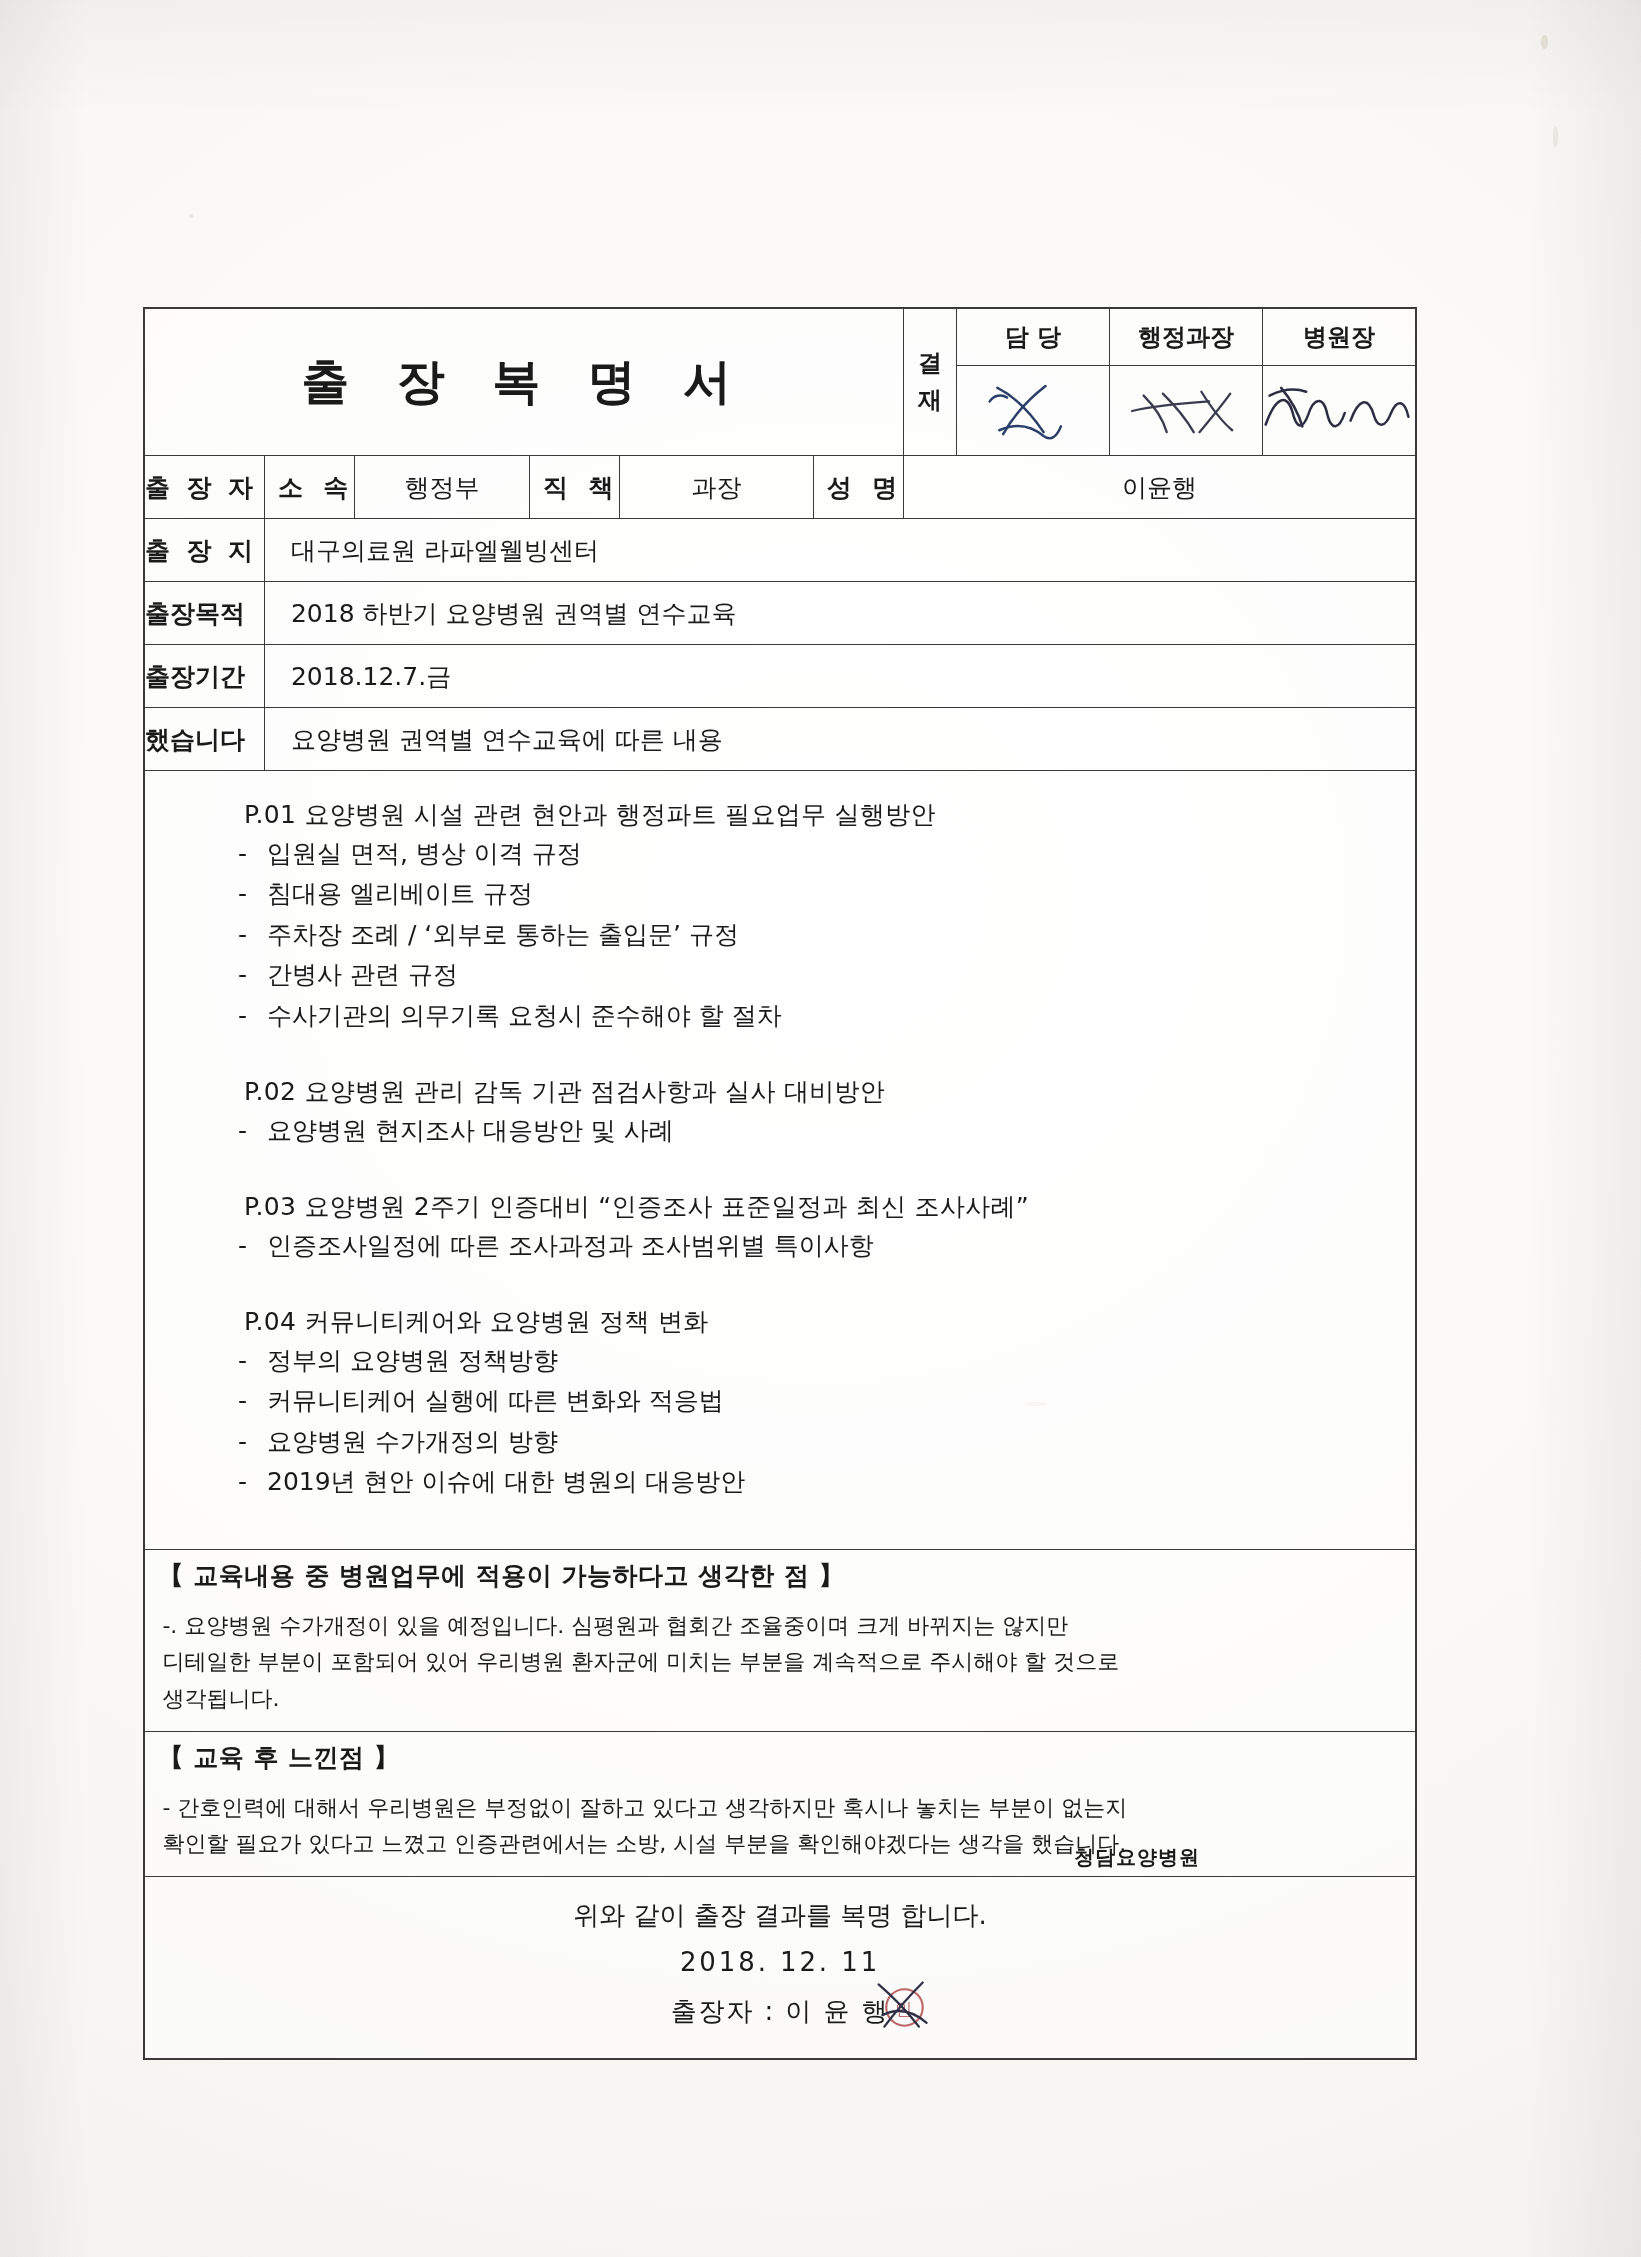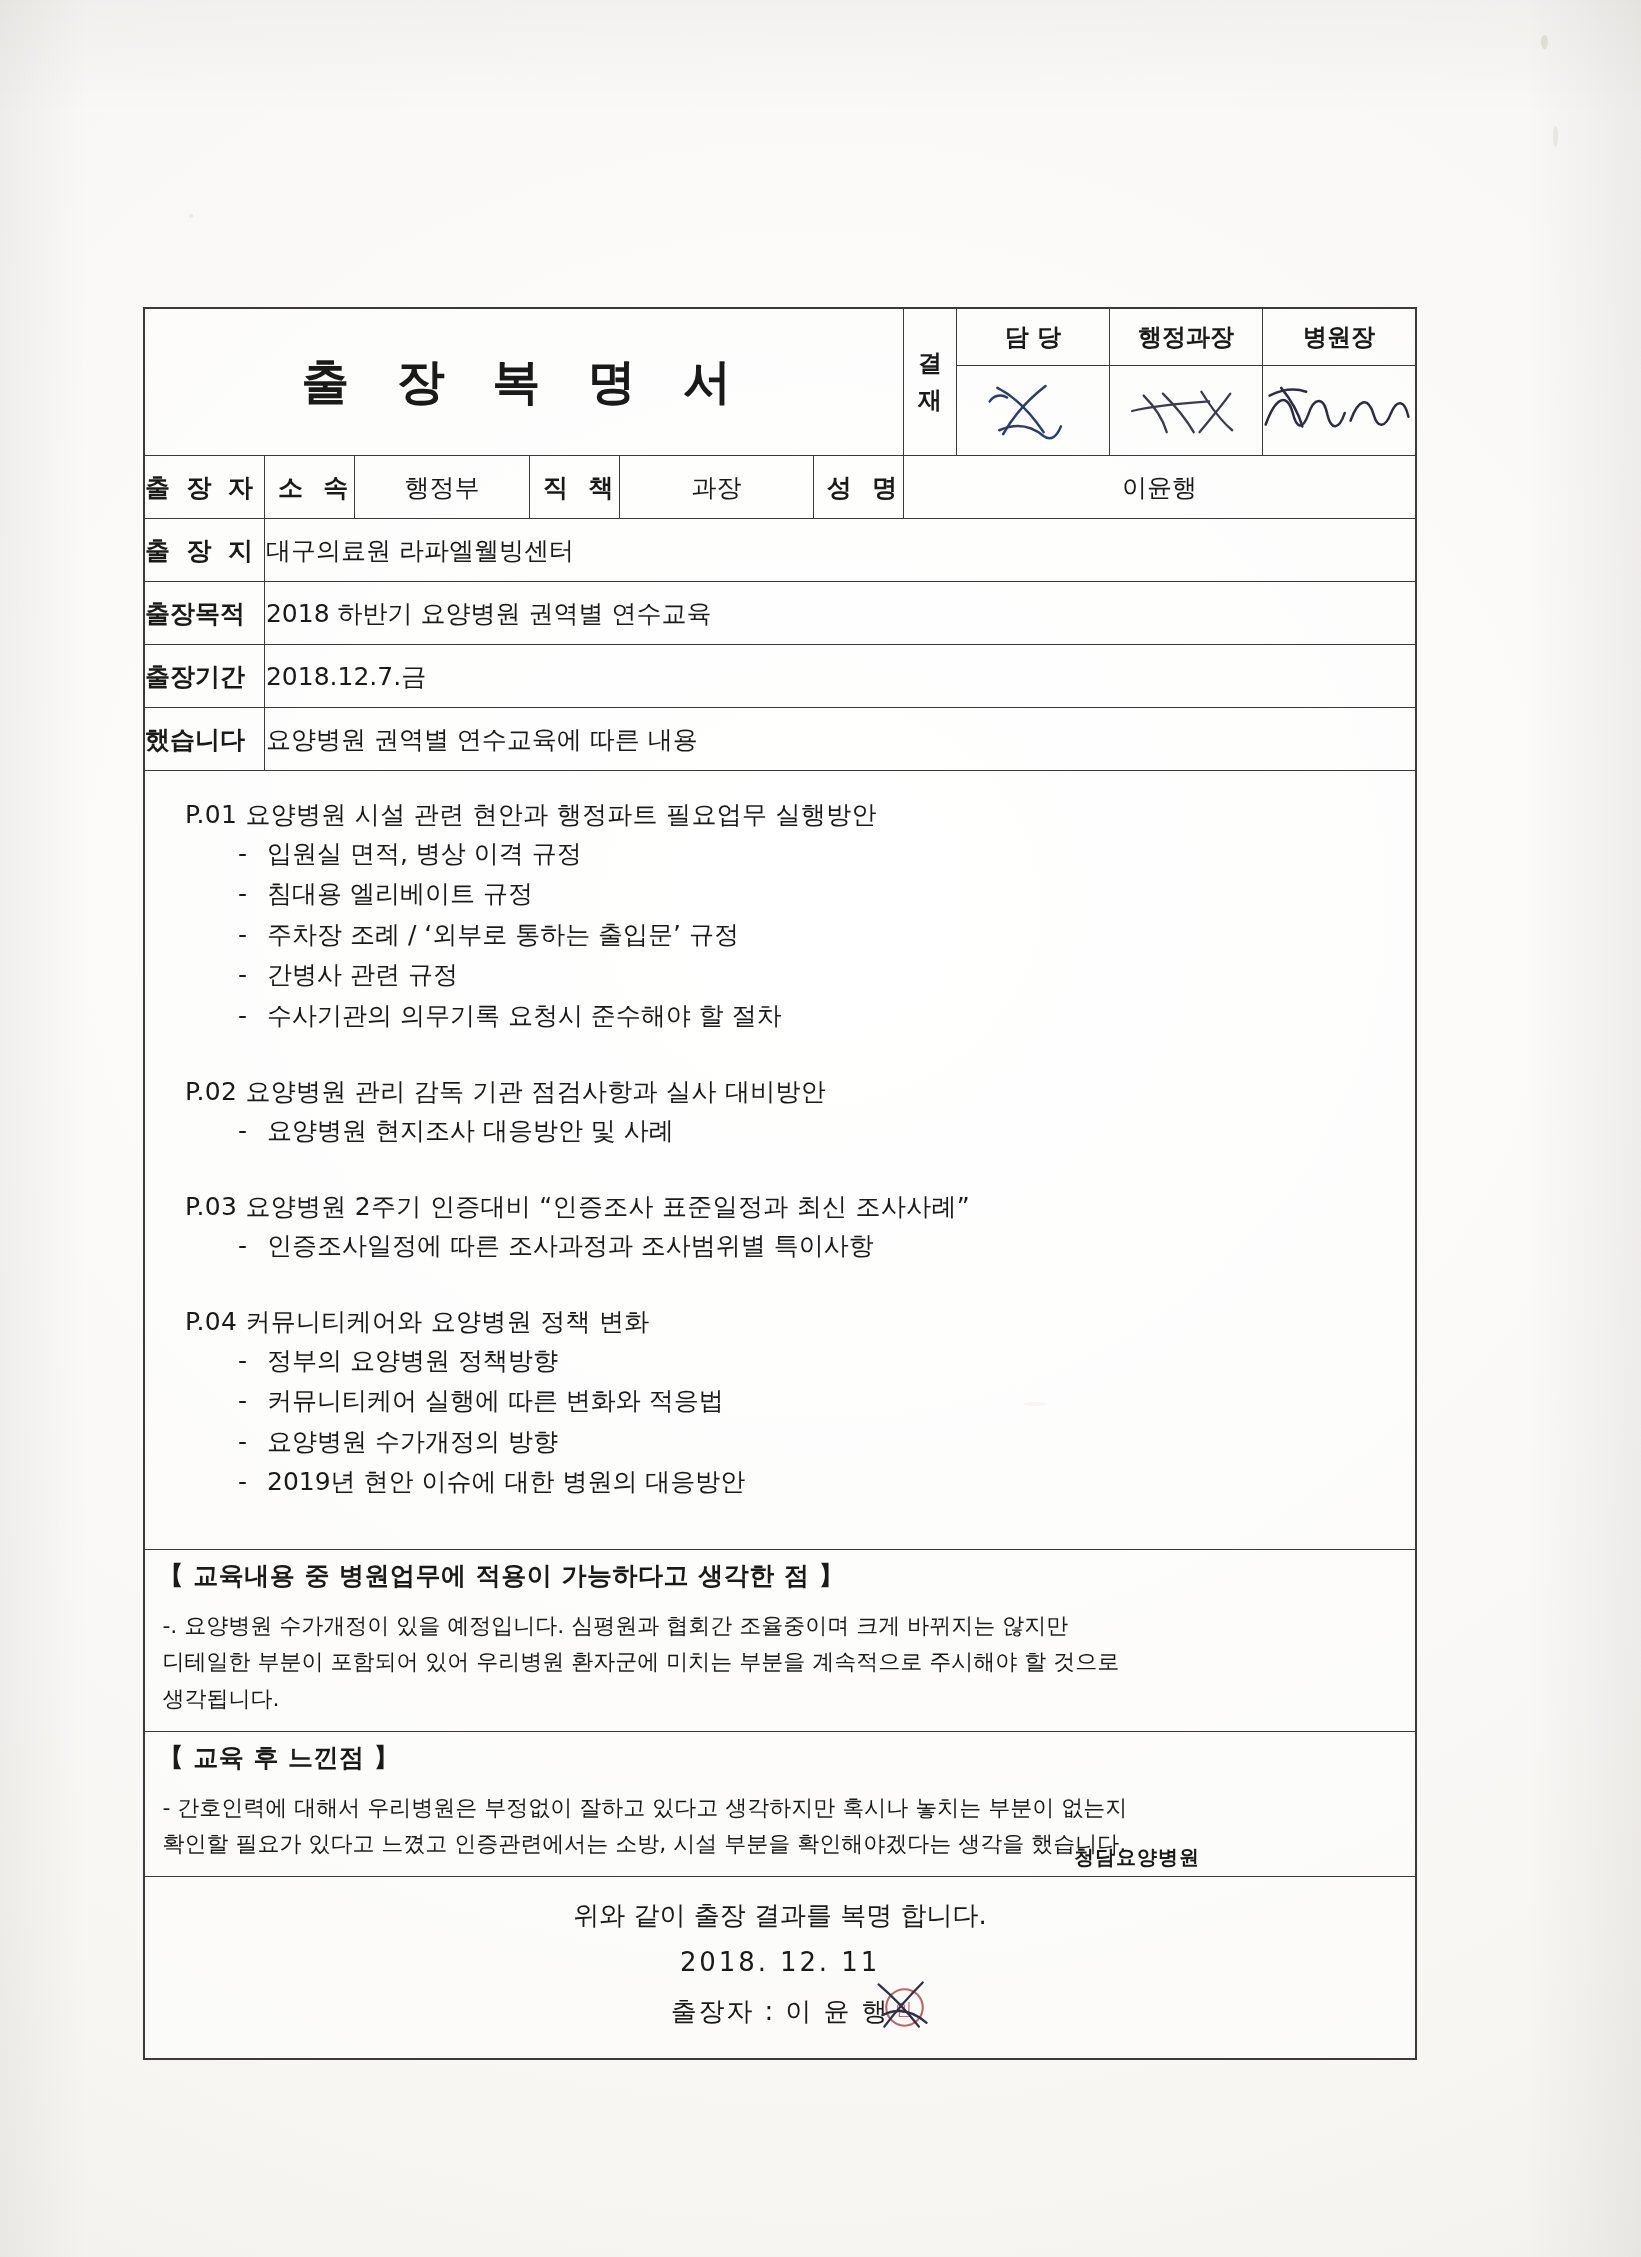--- a/index.html
+++ b/index.html
@@ -67,35 +67,35 @@
   }
   .rowlabel{
     text-align:left;
     font-weight:bold;
     font-size:25px;
     letter-spacing:3.9px;
     width:145px;
     height:62px;
   }
   .rowlabel.tight{letter-spacing:0px;}
-  .cellval{padding-left:1px;font-size:25px;}
+  .cellval{padding-left:26px;font-size:25px;}
   .cellval.center{text-align:center;padding-left:0;}
   .sub-label{
     text-align:right;
     font-weight:bold;
     font-size:25px;
     letter-spacing:5.8px;
     width:106px;
   }
   .body-cell{padding:25px 0 25px 0;}
   .pgroup{margin:0 0 37px 0;}
   .pgroup:last-child{margin-bottom:21px;}
   .pline{
     font-size:25px;
-    padding-left:40px;
+    padding-left:99px;
     line-height:1.5;
     letter-spacing:0.3px;
   }
   .sline{
     font-size:25px;
     padding-left:122px;
     line-height:1.62;
     position:relative;
   }
   .sline .dash{

